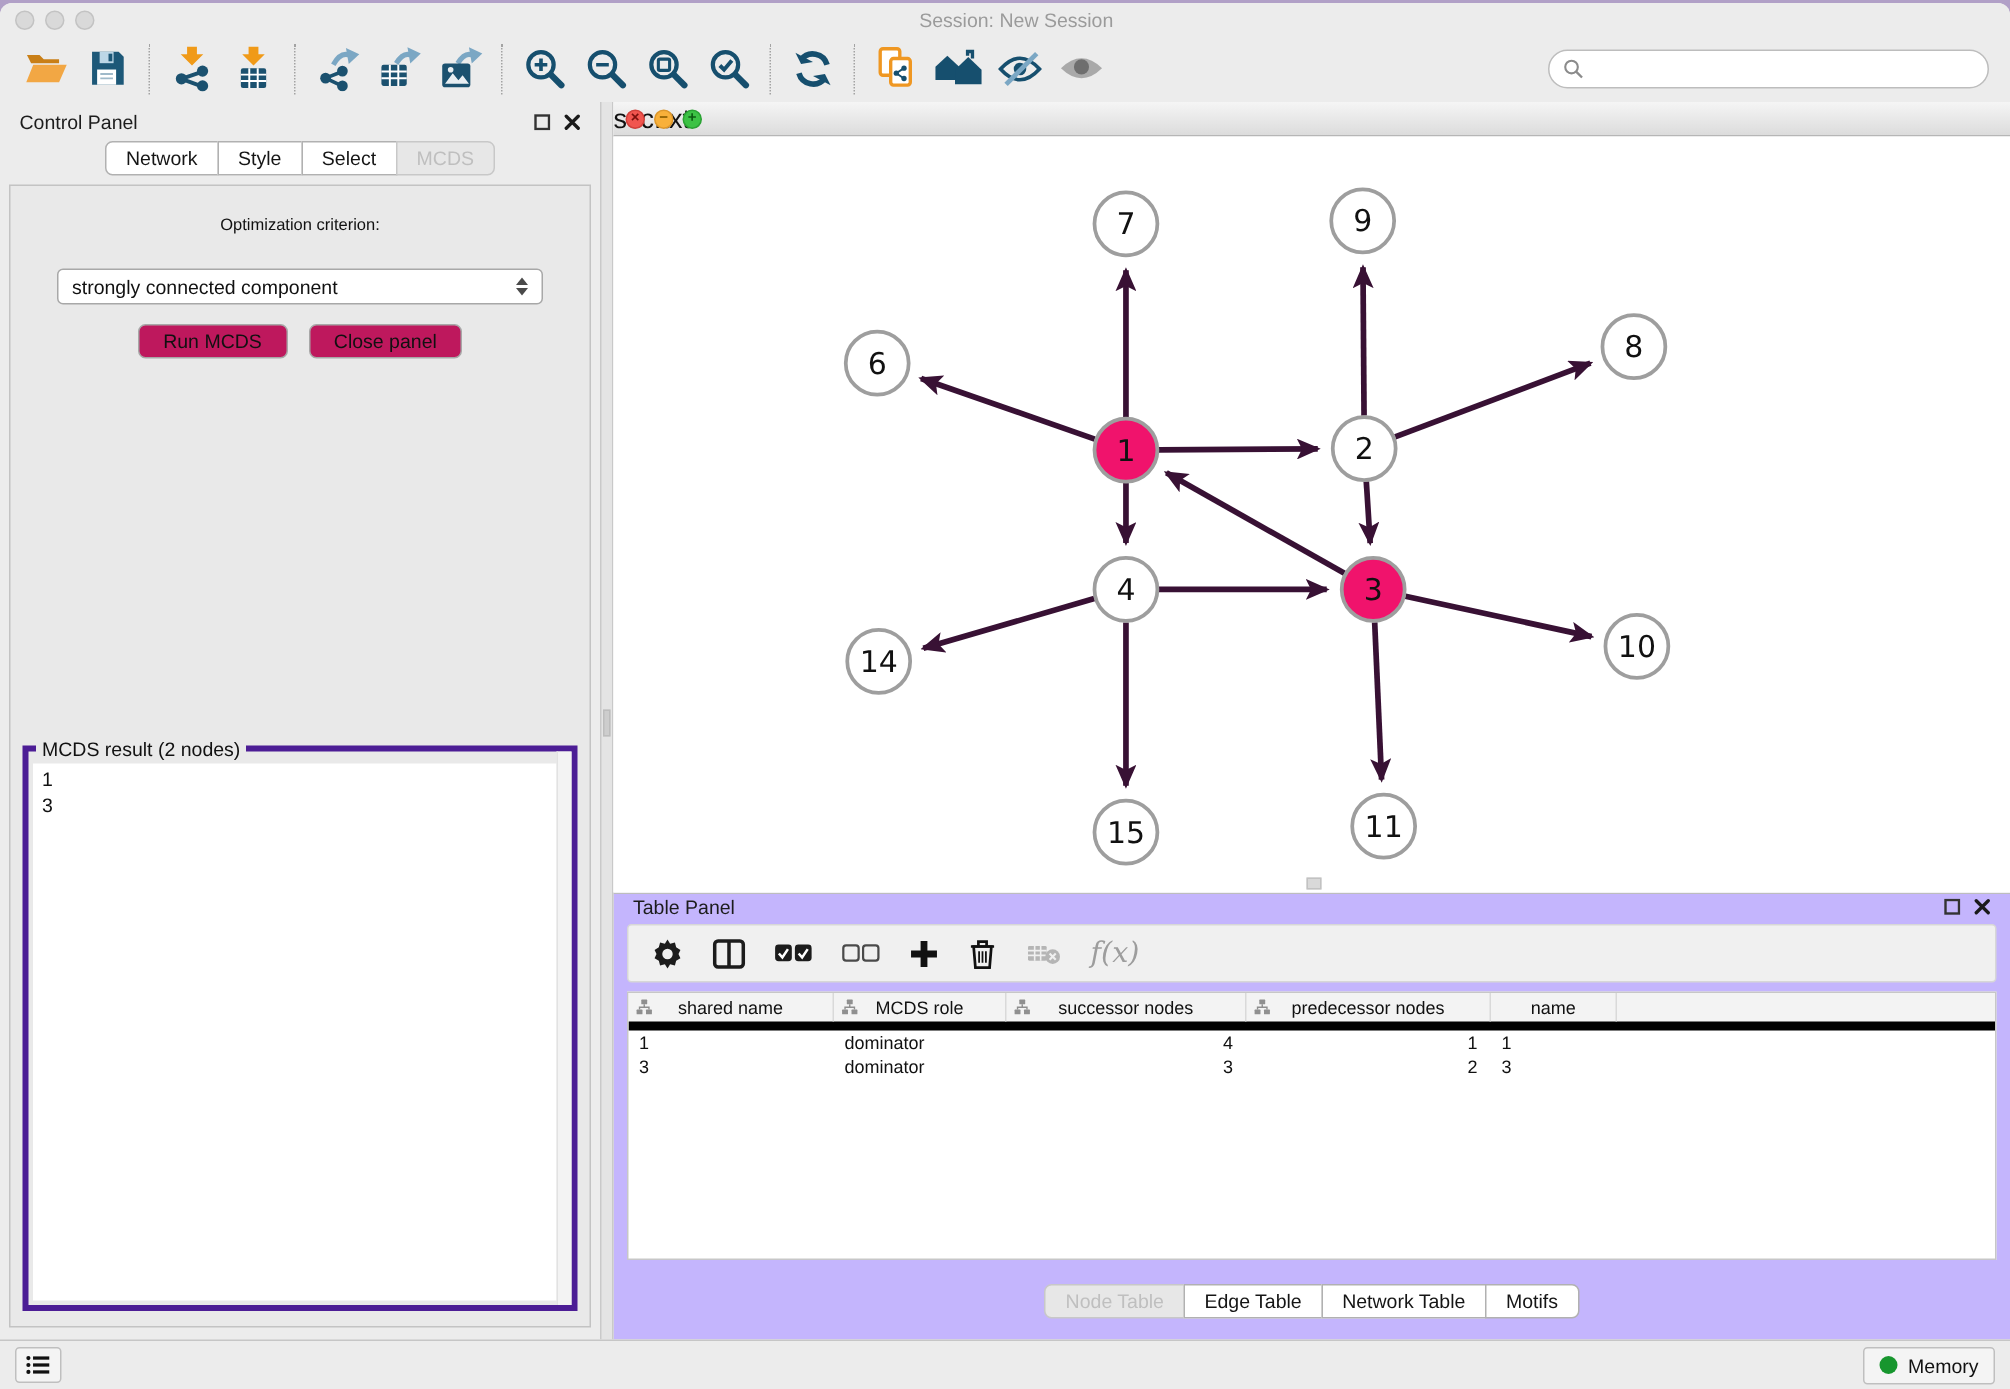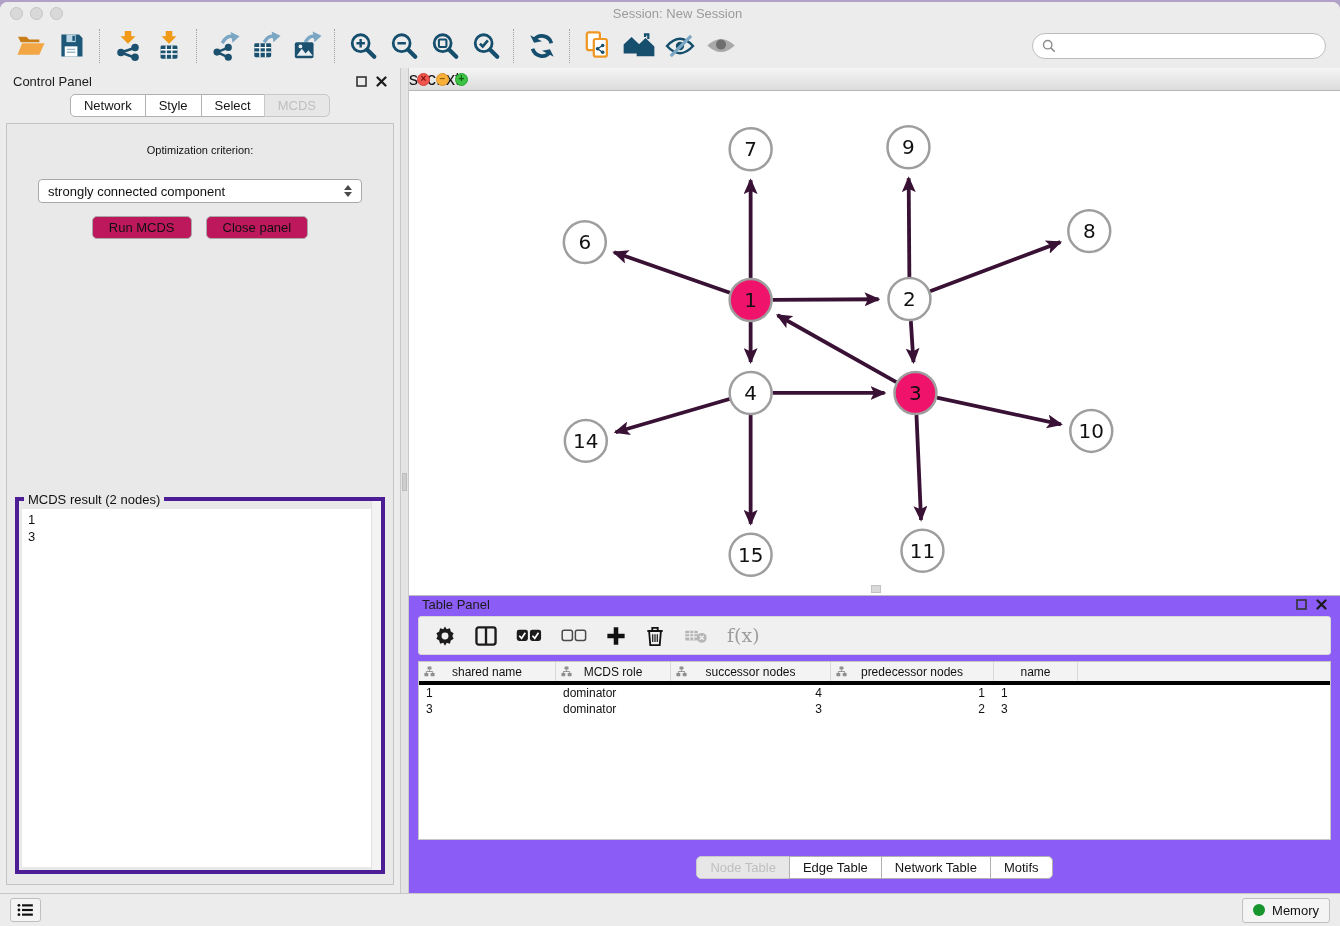--- a/index.html
+++ b/index.html
@@ -60,26 +60,26 @@
   .nw-title{position:absolute;left:0;right:0;text-align:left;font-size:18px;color:#111}
   .tl{width:13px;height:13px;border-radius:50%;margin-right:6px;display:flex;align-items:center;justify-content:center;font-size:10px;font-weight:bold;line-height:1;box-sizing:border-box;position:relative;z-index:1}
   .tl.red{background:#f1554f;border:1px solid #d2403b;color:#7c100d}
   .tl.yel{background:#f8b03a;border:1px solid #dd972b;color:#8a5d00}
   .tl.grn{background:#3cc245;border:1px solid #2aa233;color:#0d5c13}
   .nw-canvas{position:absolute;top:23px;left:0;right:0;bottom:0;background:#fff}
   .nw-canvas svg{display:block;width:100%;height:100%}
   .nw-handle{position:absolute;bottom:2px;left:50%;margin-left:-4px;width:8px;height:6px;background:#d9d9d9;border:1px solid #c2c2c2}
 
   
-  .table-panel{flex:1;background:#8b5cf6;display:flex;flex-direction:column;border-top:1px solid #bdbdbd;min-height:0}
+  .table-panel{flex:1;background:#c4b5fd;display:flex;flex-direction:column;border-top:1px solid #bdbdbd;min-height:0}
   .tp-toolbar{margin:3px 9px 6px;height:37px;background:#f0f0f0;border:1px solid #d7d7d7;border-radius:3px;display:flex;align-items:center;gap:19px;padding:0 15px;flex:none}
   .ticon{display:flex;align-items:center;justify-content:center}
-  .fx{font-family:"DejaVu Serif","Liberation Serif",serif;font-size:19px;color:#9d9d9d;line-height:1}
+  .fx{font-family:"DejaVu Serif","Liberation Serif",serif;font-style:italic;font-size:19px;color:#9d9d9d;line-height:1}
   .tp-table{margin:0 9px;background:#fff;border:1px solid #c7c7c7;height:177px;overflow:hidden;display:flex;flex-direction:column;flex:none}
-  .thead{display:flex;background:#f3f3f3;height:19px;border-bottom:4px solid #000000;flex:none}
+  .thead{display:flex;background:#f3f3f3;height:19px;border-bottom:6px solid #000000;flex:none}
   .th{position:relative;display:flex;align-items:center;justify-content:center;font-size:12px;color:#111;border-right:1px solid #d9d9d9;box-sizing:border-box;flex:none}
   .th .oc{position:absolute;left:5px;top:4px}
   .tr{display:flex;height:16px;align-items:center;flex:none}
   .td{font-size:12px;color:#111;padding-left:7px;box-sizing:border-box;flex:none}
   .td.num{text-align:right;padding-right:9px;padding-left:0}
   .c0{width:137px}.c1{width:115px}.c2{width:160px}.c3{width:163px}.c4{width:84px}
   .tp-tabs{display:flex;justify-content:center;margin-top:16px;margin-bottom:14px}
 
   
   .statusbar{position:absolute;bottom:0;left:0;right:0;height:33px;background:#ececec;border-top:1px solid #c6c6c6;display:flex;align-items:center;padding:0 10px;box-sizing:border-box}

